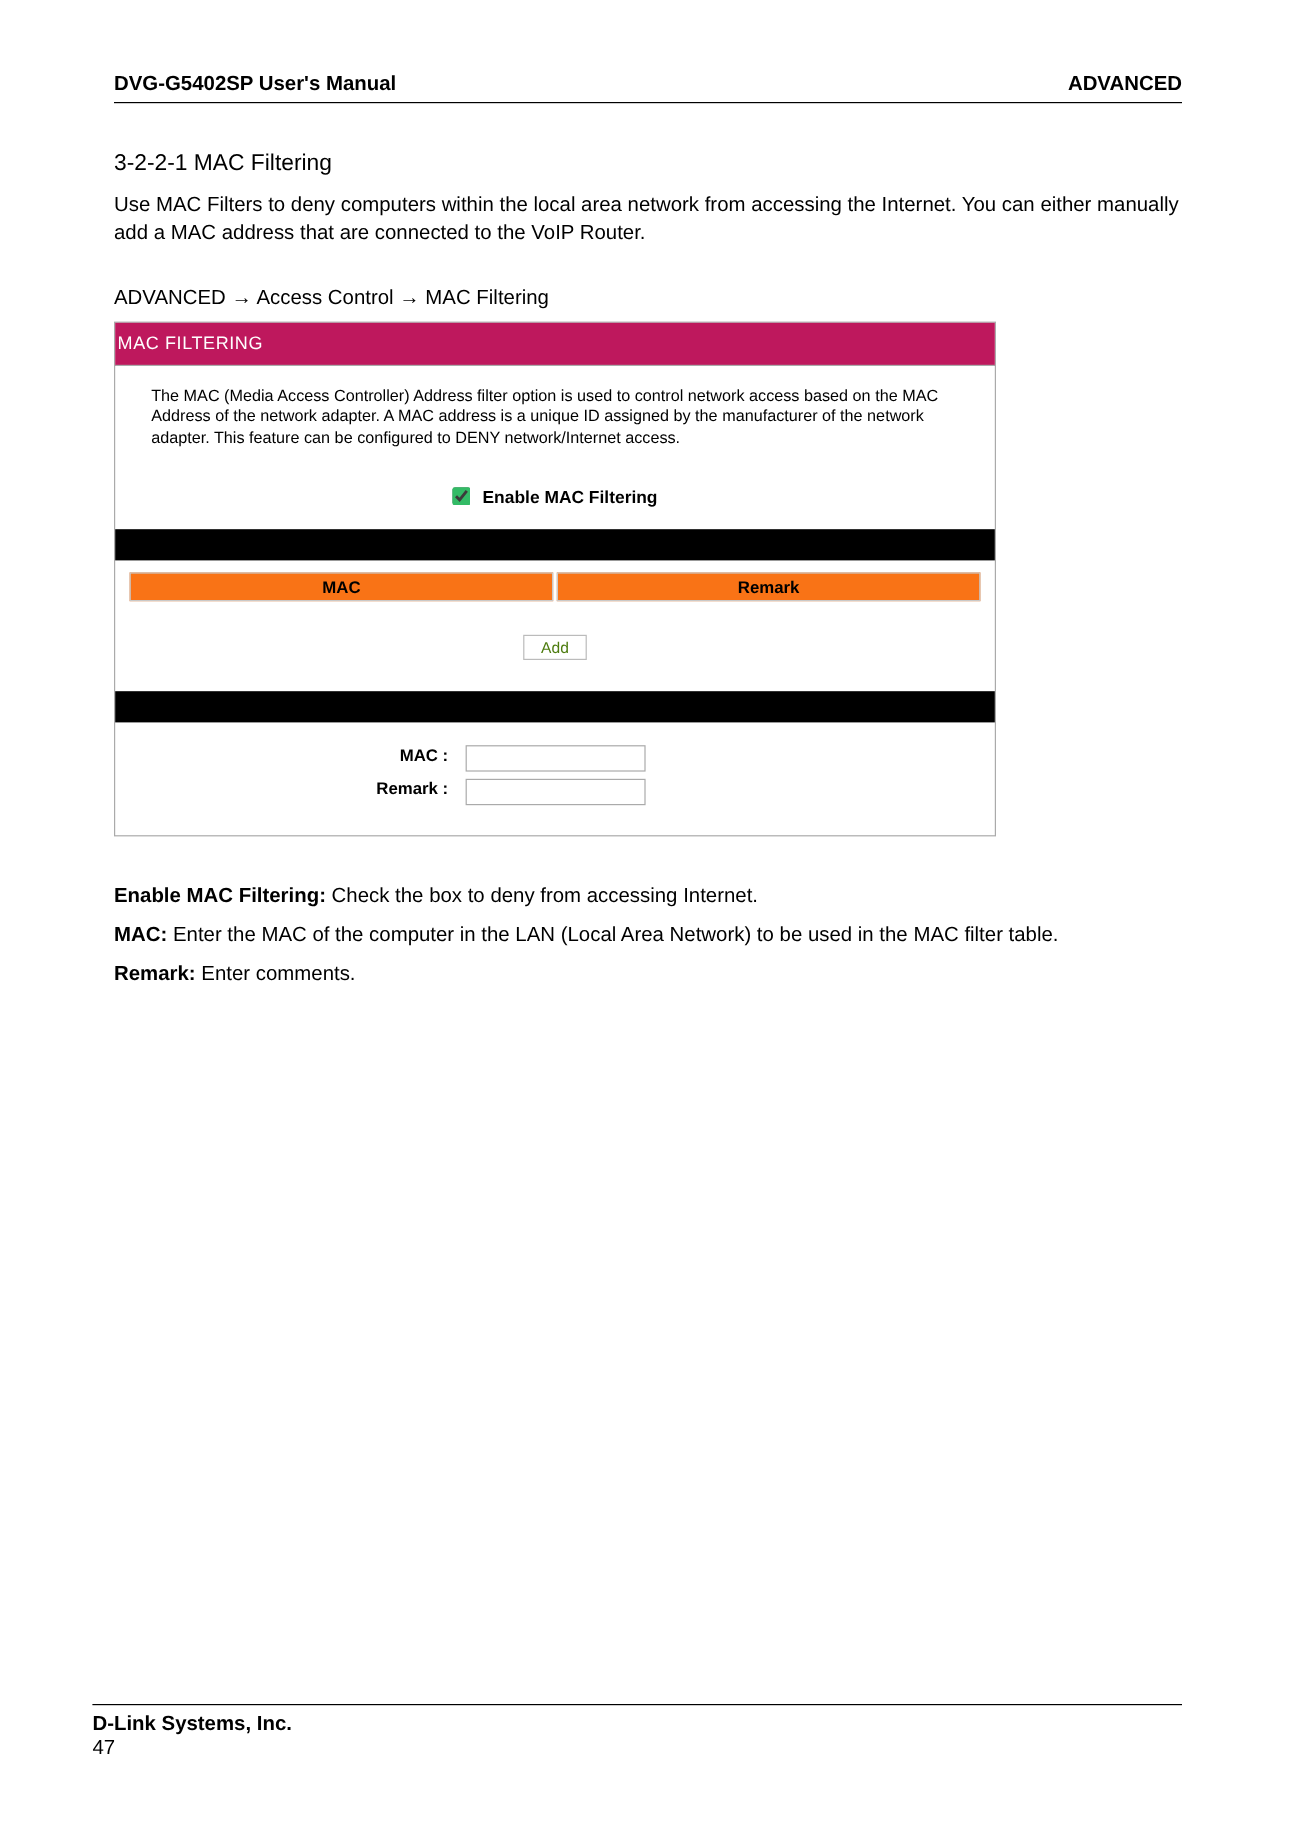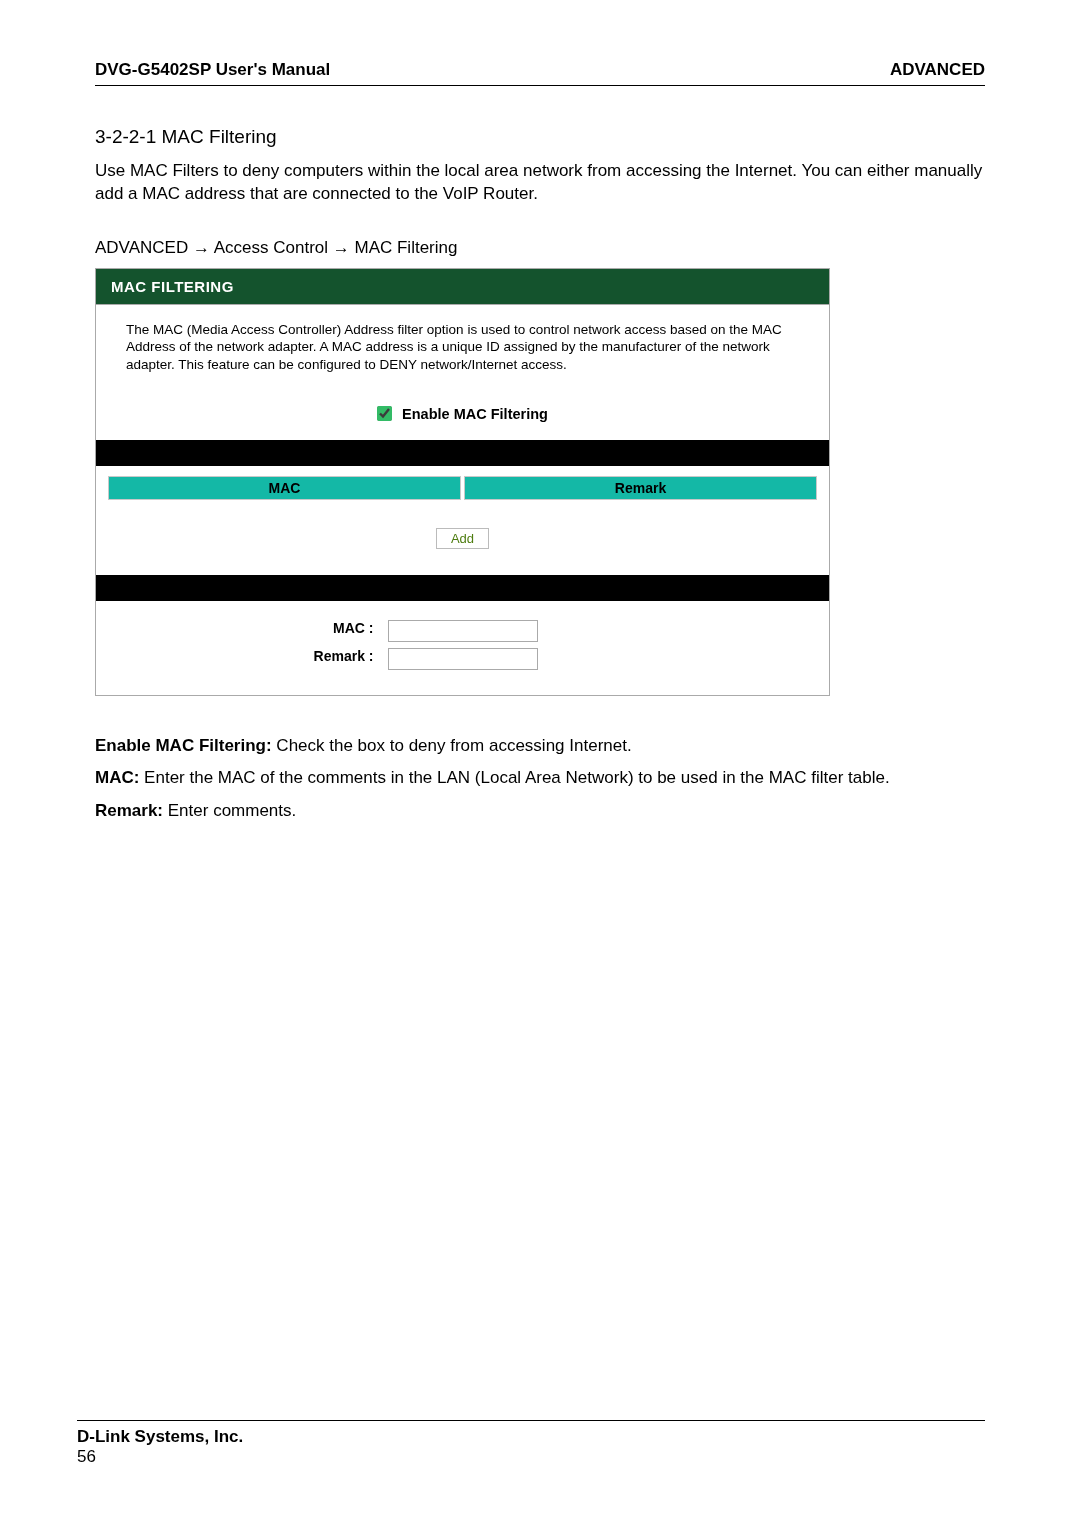--- a/index.html
+++ b/index.html
@@ -43,26 +43,26 @@
   }
   .breadcrumb {
     font-size: 17px;
     margin-bottom: 10px;
   }
   .panel {
     border: 1px solid #aaa;
     width: 735px;
   }
   .panel-header {
-    background: #14532d;
+    background: #be185d;
     color: #fff;
-    font-weight: bold;
+    font-weight: normal;
     font-size: 15px;
     letter-spacing: 0.5px;
-    padding: 9px 15px;
+    padding: 9px 2px;
     font-family: Tahoma, Arial, sans-serif;
     border-bottom: 1px solid #aaa;
   }
   .panel-body {
     padding: 16px 30px 20px 30px;
     font-size: 13.5px;
     font-family: Tahoma, Arial, sans-serif;
     line-height: 1.3;
   }
   .chkrow {
@@ -96,21 +96,21 @@
   .blackbar {
     background: #000;
     height: 26px;
   }
   .table-row {
     display: flex;
     padding: 10px 12px 10px 12px;
   }
   .th {
     border: 1px solid #c9c9c9;
-    background: #14b8a6;
+    background: #f97316;
     font-weight: bold;
     font-family: Tahoma, Arial, sans-serif;
     font-size: 14px;
     text-align: center;
     padding: 3px 0;
   }
   .th.mac { flex: 1; margin-right: 3px; }
   .th.remark { flex: 1; }
   .addrow {
     text-align: center;
@@ -207,22 +207,22 @@
       <div class="formline">
         <label>Remark :</label>
         <input type="text" value="" style="">
         <span class="spacer"></span>
       </div>
     </div>
   </div>
 
   <div class="after-panel">
     <p><b>Enable MAC Filtering:</b><span> Check the box to deny from accessing Internet.</span></p>
-    <p><b>MAC:</b><span> Enter the MAC of the comments in the LAN (Local Area Network) to be used in the MAC filter table.</span></p>
+    <p><b>MAC:</b><span> Enter the MAC of the computer in the LAN (Local Area Network) to be used in the MAC filter table.</span></p>
     <p><b>Remark:</b><span> Enter comments.</span></p>
   </div>
 </div>
 
 <div class="footer">
   <hr>
   <div class="ftxt">D-Link Systems, Inc.</div>
-  <div class="pnum">56</div>
+  <div class="pnum">47</div>
 </div>
 
 </body></html>

